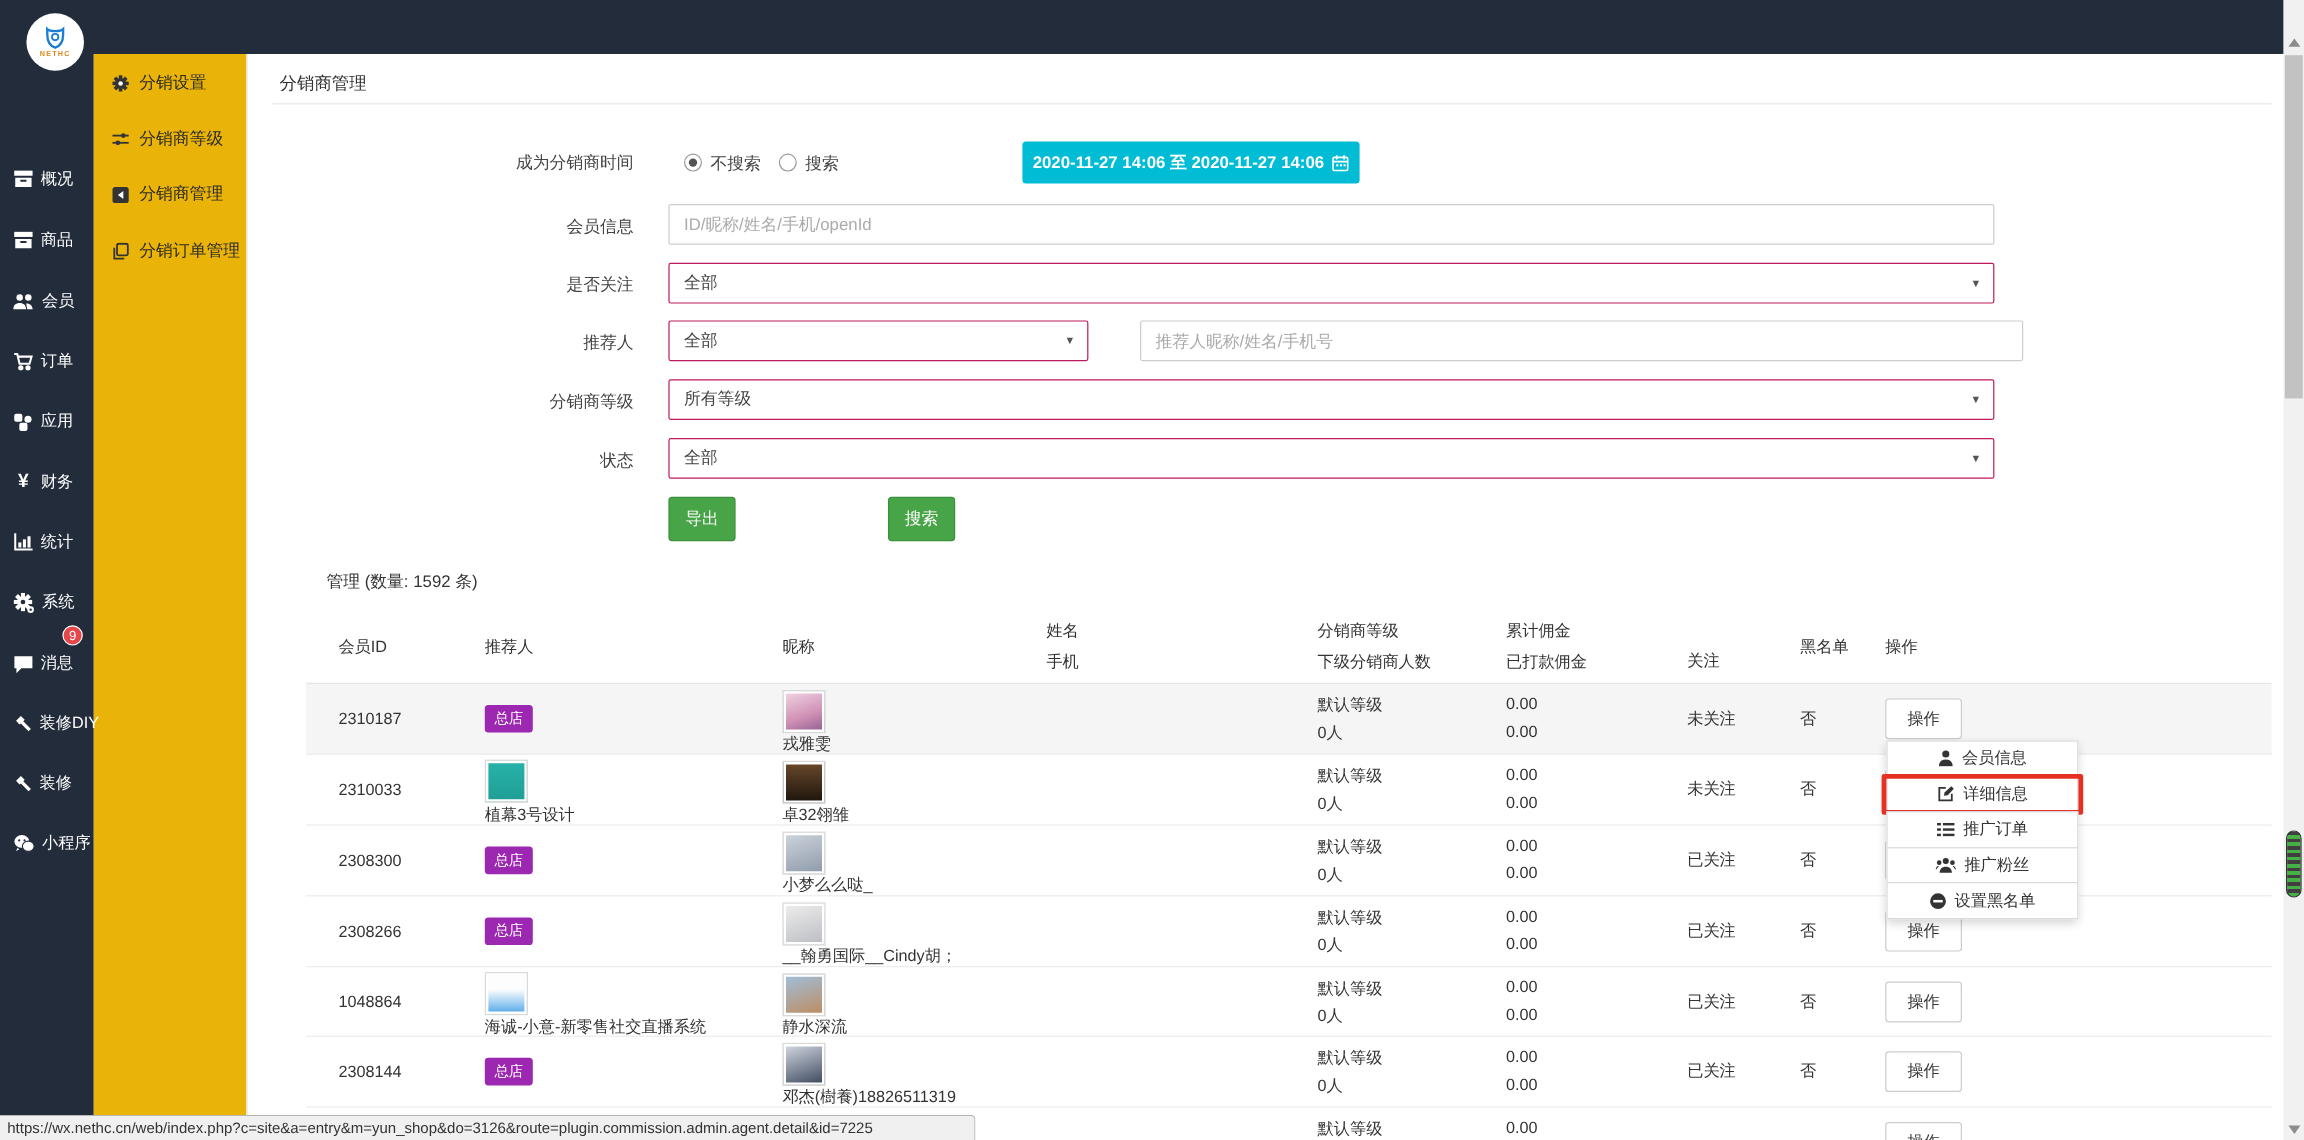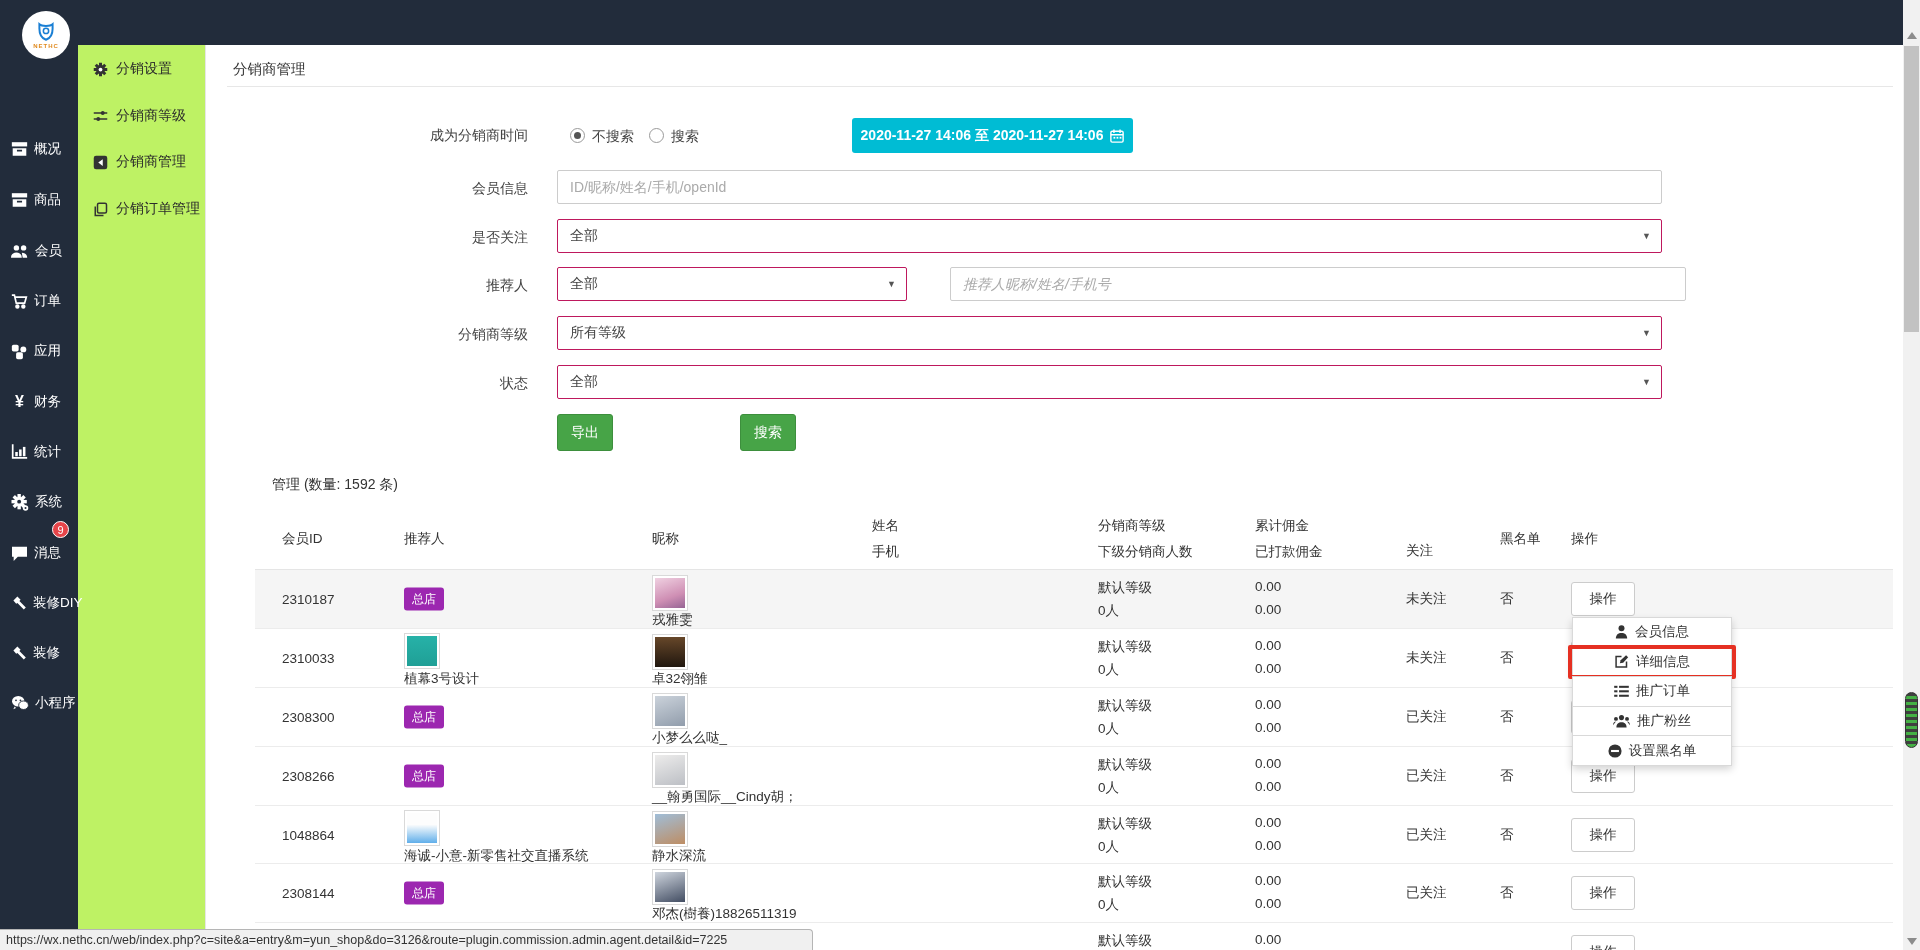--- a/index.html
+++ b/index.html
@@ -17,21 +17,21 @@
   .tmenu svg { display:block; }
   .tright { top:0; height:45px; display:flex; align-items:center; gap:8px; color:#fff; font-size:14px; cursor:pointer; }
   
   .sidebar { left:0; top:45px; width:78px; height:905px; background:#222c3b; z-index:20; }
   .sb-item { position:absolute; left:0; width:78px; height:40px; display:flex; align-items:center;
     color:#fff; font-size:13.5px; cursor:pointer; padding-left:11px; gap:6px; white-space:nowrap; }
   .sb-item svg { flex:0 0 auto; }
   .sb-badge { position:absolute; left:52px; top:-12px; min-width:17px; height:17px; border-radius:9px;
     background:#e6454a; color:#fff; font-size:11px; display:flex; align-items:center; justify-content:center;
     padding:0 4px; border:1px solid #fff; }
-  .submenu { left:78px; top:45px; width:128px; height:905px; background:#bef264; border-right:1px solid #e6e6e6; z-index:10; }
+  .submenu { left:78px; top:45px; width:128px; height:905px; background:#eab308; border-right:1px solid #e6e6e6; z-index:10; }
   .sm-item { position:absolute; left:0; width:128px; height:34px; display:flex; align-items:center; gap:8px;
     padding-left:15px; color:#2b2b2b; font-size:14px; cursor:pointer; white-space:nowrap; }
   
   .ptitle { left:233px; top:60px; font-size:14.5px; color:#333; }
   .ptitle-line { left:227px; top:86px; width:1666px; height:0; border-bottom:1px solid #e7e7e7; }
   .flabel { width:250px; text-align:right; font-size:14px; color:#444; white-space:nowrap; }
   .radio { width:15px; height:15px; border:1px solid #9a9a9a; border-radius:50%; background:#fff; position:absolute; }
   .radio.checked::after { content:''; position:absolute; left:3px; top:3px; width:7px; height:7px;
     border-radius:50%; background:#555; }
   .rlabel { font-size:14px; color:#444; position:absolute; }
@@ -293,21 +293,21 @@
 <div class="abs fselect" style="left:557px;top:219px;width:1105px;">
   <span>全部</span>
   <span class="arr">▼</span>
 </div>
 
 <div class="abs flabel" style="left:278px;top:277px;">推荐人</div>
 <div class="abs fselect" style="left:557px;top:267px;width:350px;">
   <span>全部</span>
   <span class="arr">▼</span>
 </div>
-<input class="abs tinput" style="left: 950px; top: 267px; width: 736px; font-style: italic;" placeholder="推荐人昵称/姓名/手机号">
+<input class="abs tinput" style="left: 950px; top: 267px; width: 736px;" placeholder="推荐人昵称/姓名/手机号">
 
 <div class="abs flabel" style="left:278px;top:326px;">分销商等级</div>
 <div class="abs fselect" style="left:557px;top:316px;width:1105px;">
   <span>所有等级</span>
   <span class="arr">▼</span>
 </div>
 
 <div class="abs flabel" style="left:278px;top:375px;">状态</div>
 <div class="abs fselect" style="left:557px;top:365px;width:1105px;">
   <span>全部</span>

